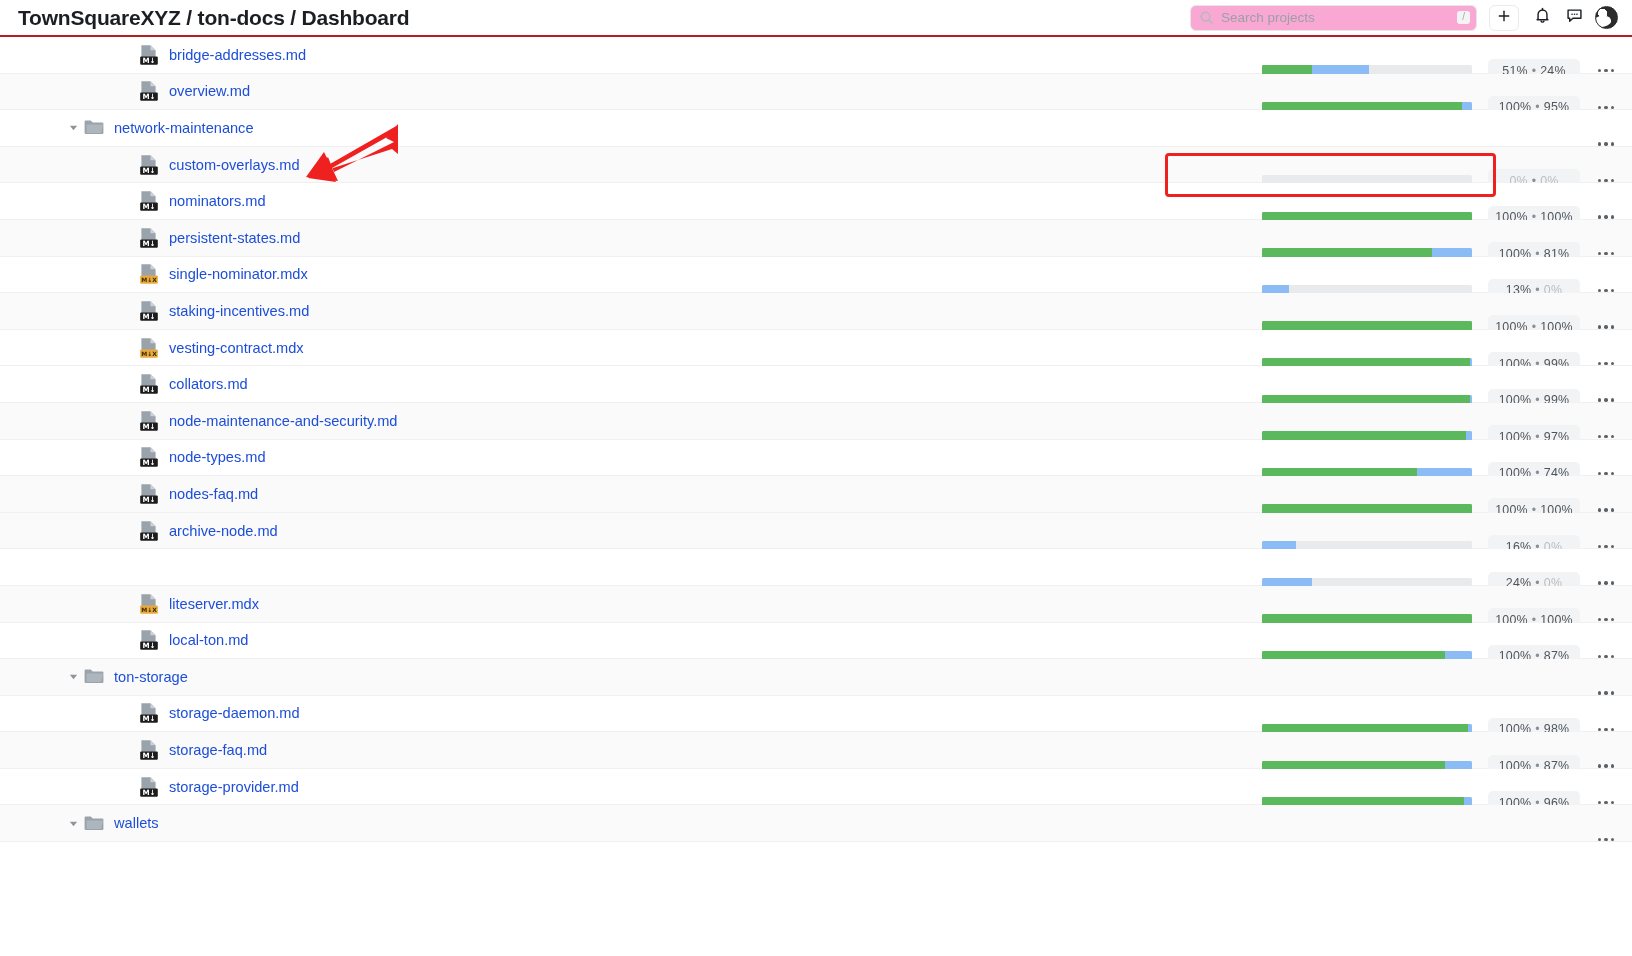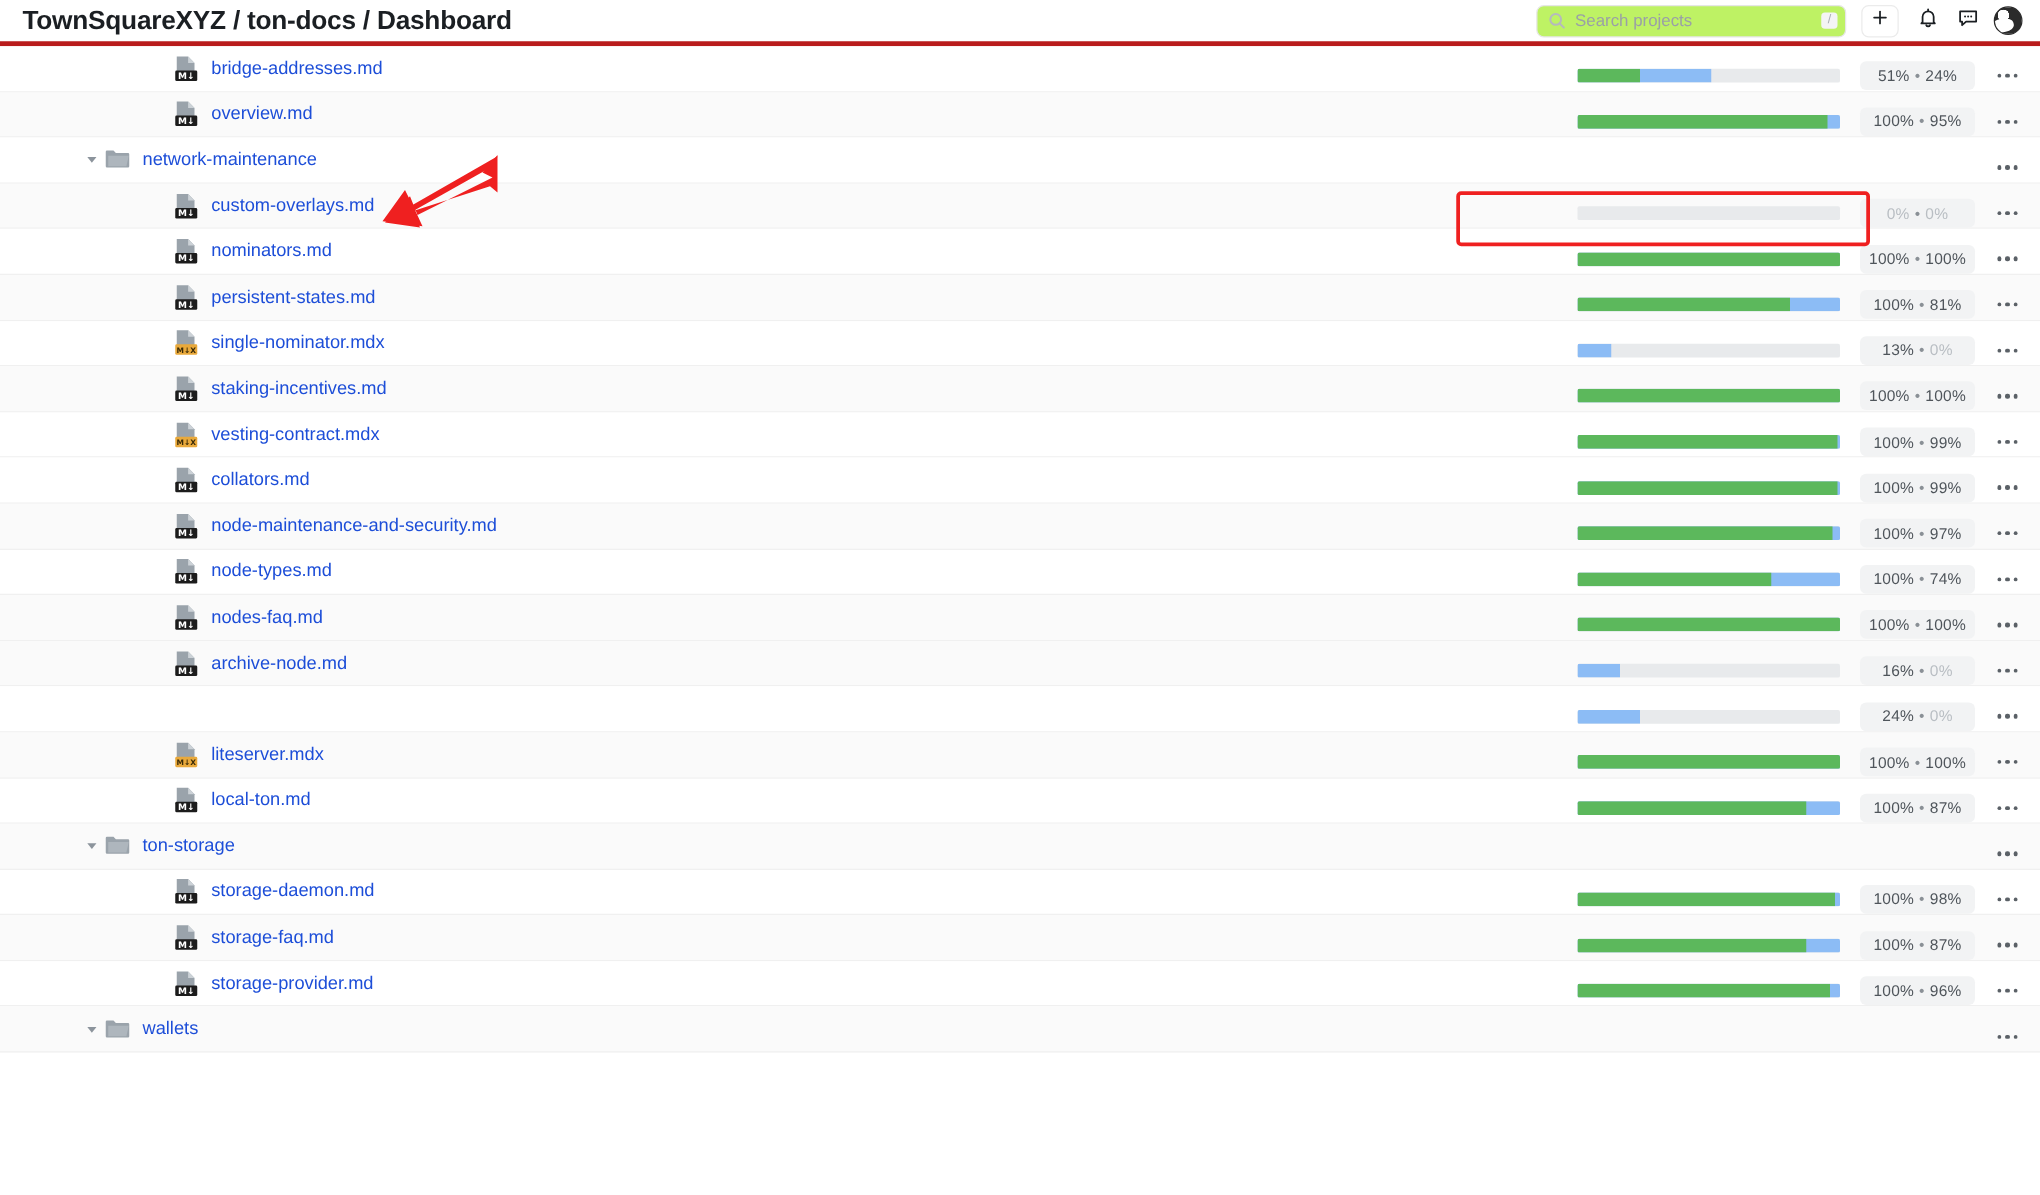--- a/index.html
+++ b/index.html
@@ -11,43 +11,43 @@
     overflow: hidden;
   }
 
   
   .header {
     position: relative;
     height: 37px;
     display: flex;
     align-items: center;
     padding: 0 14px 0 18px;
-    border-bottom: 4px solid #b91c1c;
+    border-bottom: 2px solid #b91c1c;
     background: #ffffff;
   }
   .breadcrumb {
     font-size: 21px;
     font-weight: 700;
     letter-spacing: -0.2px;
     color: #1b1f23;
     white-space: nowrap;
   }
   .header-right {
     margin-left: auto;
     display: flex;
     align-items: center;
     gap: 2px;
   }
   .search-box {
     position: relative;
-    width: 248px;
+    width: 287px;
     height: 26px;
     border: 1px solid #e6e6e6;
     border-radius: 6px;
-    background: #bef264;
+    background: #f9a8d4;
     display: flex;
     align-items: center;
     padding: 0 6px 0 8px;
     margin-right: 10px;
   }
   .search-box .s-icon { flex: 0 0 auto; display: flex; align-items: center; color: #b5b9bd; }
   .search-input {
     flex: 1 1 auto;
     border: none;
     outline: none;
@@ -128,21 +128,21 @@
 
   .name { font-size: 14.6px; color: #1d4ed8; white-space: nowrap; }
 
   
   .lvl-folder { padding-left: 66px; }
   .lvl-file   { padding-left: 138px; }
 
   
   .row-right {
     position: absolute;
-    right: 0; top: 6px;
+    right: 0; top: 16px;
     height: 100%;
     display: flex;
     align-items: center;
   }
   .bar-wrap {
     width: 210px;
     margin-right: 16px;
     display: flex; align-items: center;
   }
   .bar {

